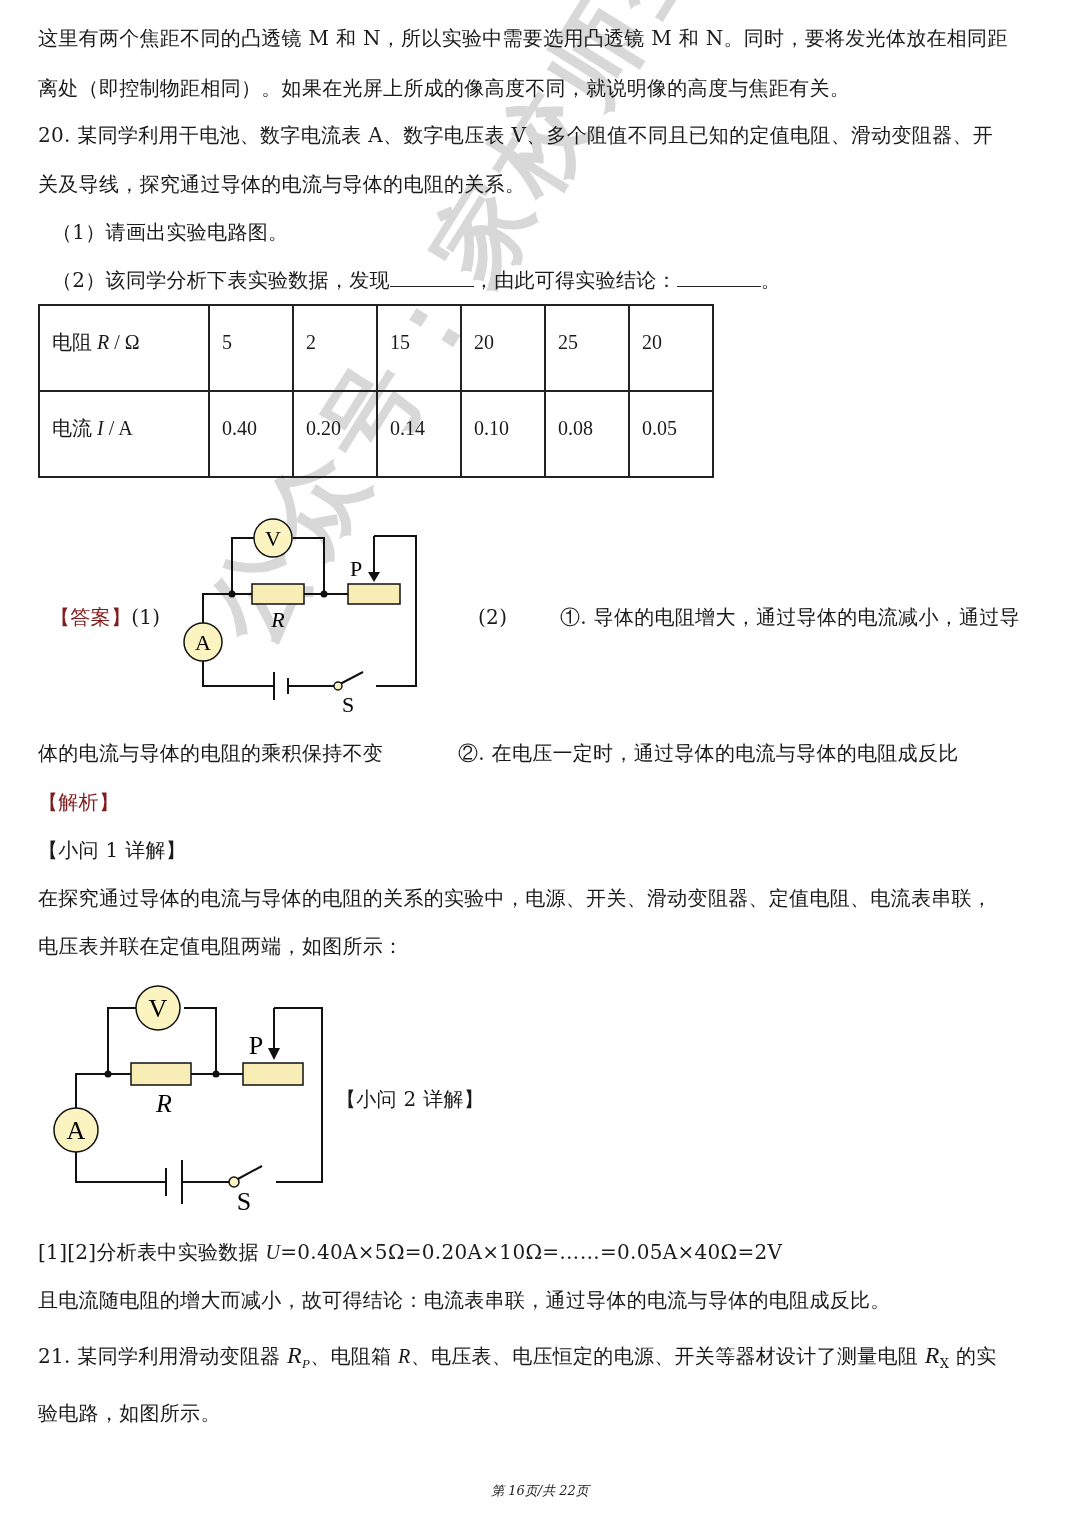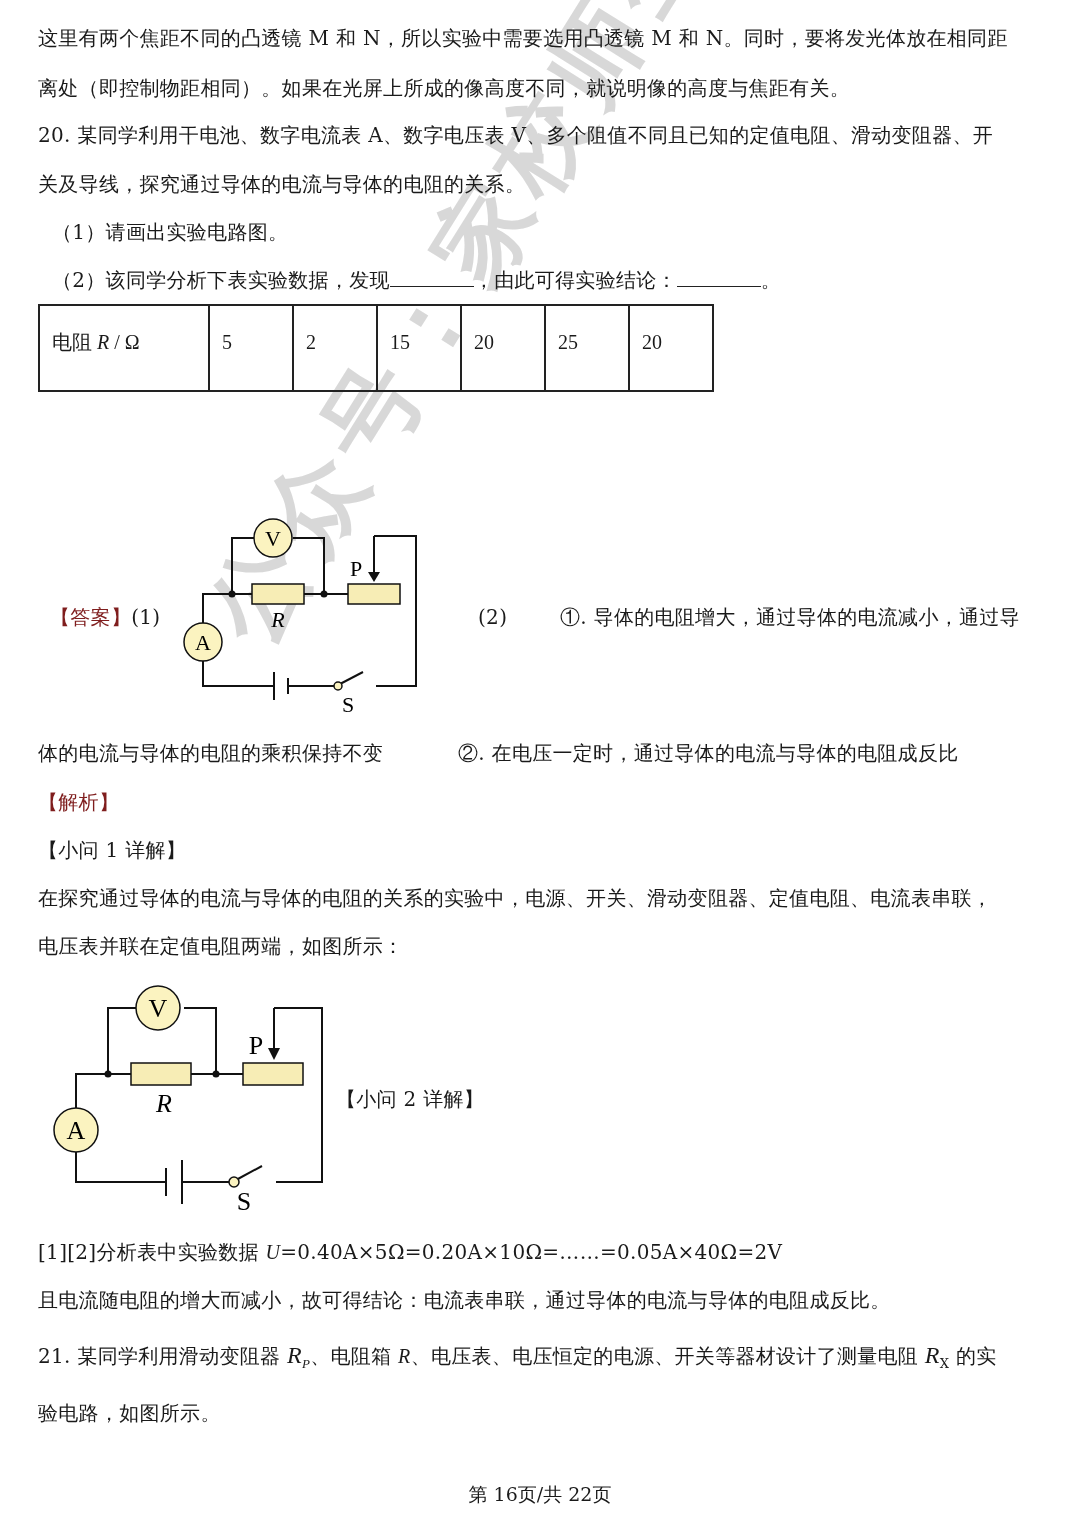--- a/index.html
+++ b/index.html
@@ -24,21 +24,21 @@
   }
   table.data td.h { width: 156px; }
   table.data td.v { width: 70px; }
   .watermark {
     position: absolute; left: 180px; top: 600px; font-size: 96px; font-weight: bold;
     color: #d2d2d2; transform: rotate(-58deg); transform-origin: left top;
     white-space: nowrap; letter-spacing: 10px; font-family: "DejaVu Sans", sans-serif;
     opacity: 0.85; pointer-events: none;
   }
   svg.circuit { position: absolute; }
-  .footer { position: absolute; top: 1482px; left: 0; width: 1080px; text-align: center; font-size: 19px; }
+  .footer { position: absolute; top: 1482px; left: 0; width: 1080px; text-align: center; font-size: 13px; font-style: italic; }
   sub { font-size: 13px; }
 </style>
 </head>
 <body>
 
 <div class="watermark">公众号：家校师生宝典</div>
 
 <div class="line" style="top:24px">这里有两个焦距不同的凸透镜 M 和 N，所以实验中需要选用凸透镜 M 和 N。同时，要将发光体放在相同距</div>
 <div class="line" style="top:74px">离处（即控制物距相同）。如果在光屏上所成的像高度不同，就说明像的高度与焦距有关。</div>
 <div class="line" style="top:121px">20. 某同学利用干电池、数字电流表 A、数字电压表 V、多个阻值不同且已知的定值电阻、滑动变阻器、开</div>
@@ -51,20 +51,29 @@
 <table class="data">
   <tbody>
       <tr>
     <td class="h"><span>电阻 </span><span class="it">R</span><span> / Ω</span></td>
     <td class="v">5</td>
     <td class="v">2</td>
     <td class="v">15</td>
     <td class="v">20</td>
     <td class="v">25</td>
     <td class="v">20</td>
+  </tr>
+  <tr>
+    <td class="h"><span>电流 </span><span class="it">I</span><span> / A</span></td>
+    <td class="v">0.40</td>
+    <td class="v">0.20</td>
+    <td class="v">0.14</td>
+    <td class="v">0.10</td>
+    <td class="v">0.08</td>
+    <td class="v">0.05</td>
   </tr>
 </tbody>
   </table>
 
 <div class="line" style="top:603px;left:50px">
   <span class="blue">【答案】</span><span>(1)</span>
 </div>
 
 <svg class="circuit" style="left:176px;top:512px" width="250" height="210" viewBox="0 0 250 210">
   <g stroke="#111" stroke-width="2" fill="none">

